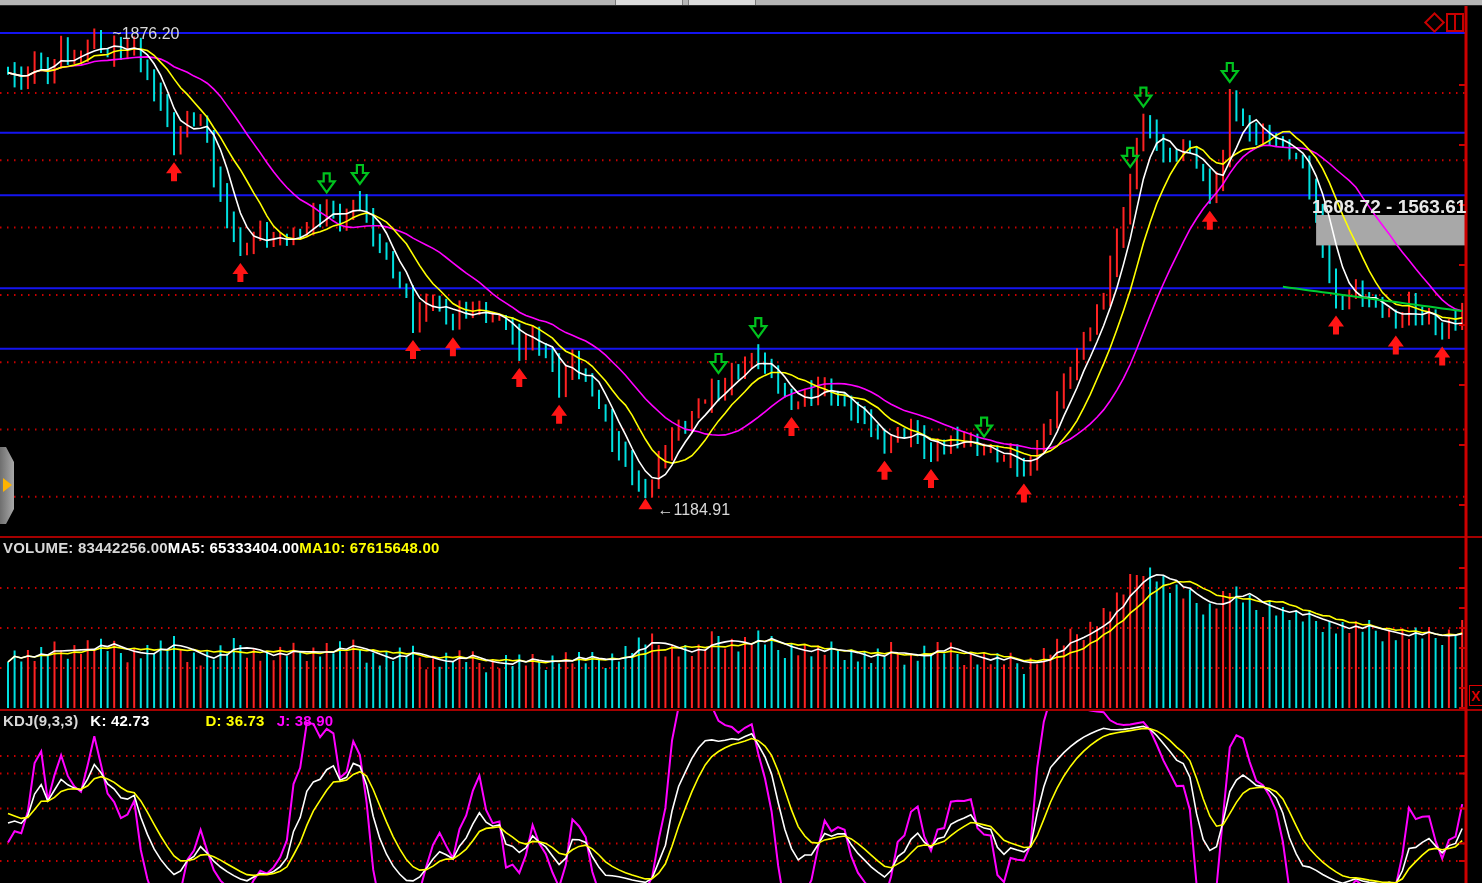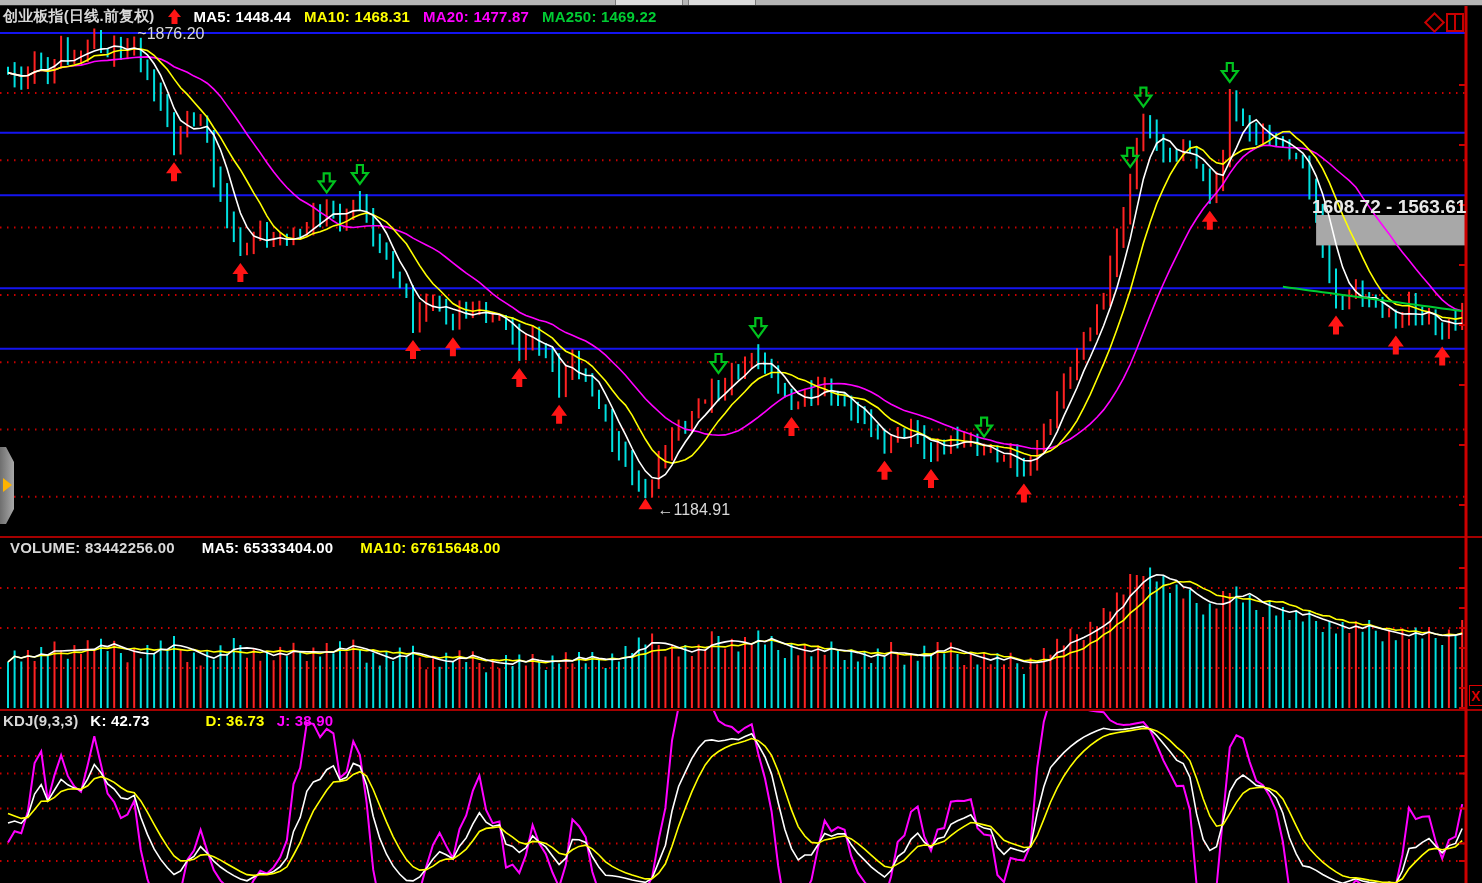--- a/index.html
+++ b/index.html
@@ -7,26 +7,26 @@
   .screen{position:relative;width:1482px;height:883px;background:#000;}
   .top-strip{position:absolute;left:0;top:0;width:1482px;height:5px;background:#b5b5b5;
     border-bottom:1px solid #2a2a2a;}
   .top-strip .seg{position:absolute;top:0;height:5px;background:#dcdcdc;border-left:1px solid #7a7a7a;border-right:1px solid #7a7a7a;}
   .seg1{left:615px;width:66px;}
   .seg2{left:688px;width:66px;}
   #chart{position:absolute;left:0;top:0;}
   .hdr{position:absolute;display:flex;align-items:center;white-space:nowrap;
     font-size:15px;font-weight:700;letter-spacing:.2px;z-index:5;}
   .main-hdr{left:3px;top:7px;gap:13px;}
-  .vol-hdr{left:10px;top:539px;gap:27px;justify-content:flex-end;}
+  .vol-hdr{left:3px;top:539px;gap:0;justify-content:flex-end;}
   .kdj-hdr{left:3px;top:712px;gap:12px;}
   .hdr span{display:inline-block;}
   .arrow-up-glyph{width:13px;height:16px;}
   .float-label{position:absolute;color:#d8d8d8;font-size:16px;z-index:6;}
-  .hi-label{left:112px;top:35px;margin-left:25px;}
+  .hi-label{left:112px;top:35px;}
   .lo-label{left:657px;top:500px;}
   .range-label{left:1312px;top:197px;font-weight:600;color:#e8e8e8;font-size:19px;}
   .icon-diamond{position:absolute;left:1427px;top:15px;width:11px;height:11px;
     border:2px solid #c80000;transform:rotate(45deg);z-index:6;cursor:pointer;}
   .icon-split{position:absolute;left:1446px;top:13px;width:14px;height:15px;
     border:2px solid #c80000;z-index:6;cursor:pointer;}
   .icon-split .div{position:absolute;left:45%;top:0;width:2px;height:100%;background:#c80000;}
   .left-tab{position:absolute;left:0;top:447px;width:14px;height:77px;z-index:6;cursor:pointer;
     background:linear-gradient(90deg,#6f6f6f,#a8a8a8);
     clip-path:polygon(0 0,6px 0,14px 15px,14px 62px,6px 77px,0 77px);}
@@ -572,32 +572,20 @@
         <line x1="1459" y1="688" x2="1466" y2="688" stroke="#cc0000" stroke-width="2"></line>
         <line x1="1459" y1="708" x2="1466" y2="708" stroke="#cc0000" stroke-width="2"></line>
         <line x1="1459" y1="756.0" x2="1466" y2="756.0" stroke="#cc0000" stroke-width="2"></line>
         <line x1="1459" y1="773.5" x2="1466" y2="773.5" stroke="#cc0000" stroke-width="2"></line>
         <line x1="1459" y1="808.5" x2="1466" y2="808.5" stroke="#cc0000" stroke-width="2"></line>
         <line x1="1459" y1="843.5" x2="1466" y2="843.5" stroke="#cc0000" stroke-width="2"></line>
         <line x1="1459" y1="861.0" x2="1466" y2="861.0" stroke="#cc0000" stroke-width="2"></line>
       </g>
   </svg>
 
-  <div class="hdr main-hdr">
-    <span style="color: rgb(216, 216, 216);">创业板指(日线.前复权)</span>
-    <span class="arrow-up-glyph">
-      <svg width="13" height="16">
-          <path d="M6.5 0 L0 8 H3.5 V15 H9.5 V8 H13 Z" fill="#ff1515"></path>
-        </svg>
-    </span>
-    <span style="color: rgb(255, 255, 255);">MA5: 1448.44</span>
-    <span style="color: rgb(255, 255, 0);">MA10: 1468.31</span>
-    <span style="color: rgb(255, 0, 255);">MA20: 1477.87</span>
-    <span style="color: rgb(0, 204, 51);">MA250: 1469.22</span>
-  </div>
 
   <div class="hdr vol-hdr">
     <span style="color: rgb(216, 216, 216);">VOLUME: 83442256.00</span>
     <span style="color: rgb(255, 255, 255);">MA5: 65333404.00</span>
     <span style="color: rgb(255, 255, 0);">MA10: 67615648.00</span>
   </div>
 
   <div class="hdr kdj-hdr">
     <span style="color: rgb(216, 216, 216);">KDJ(9,3,3)</span>
     <span style="color: rgb(255, 255, 255);">K: 42.73</span>

